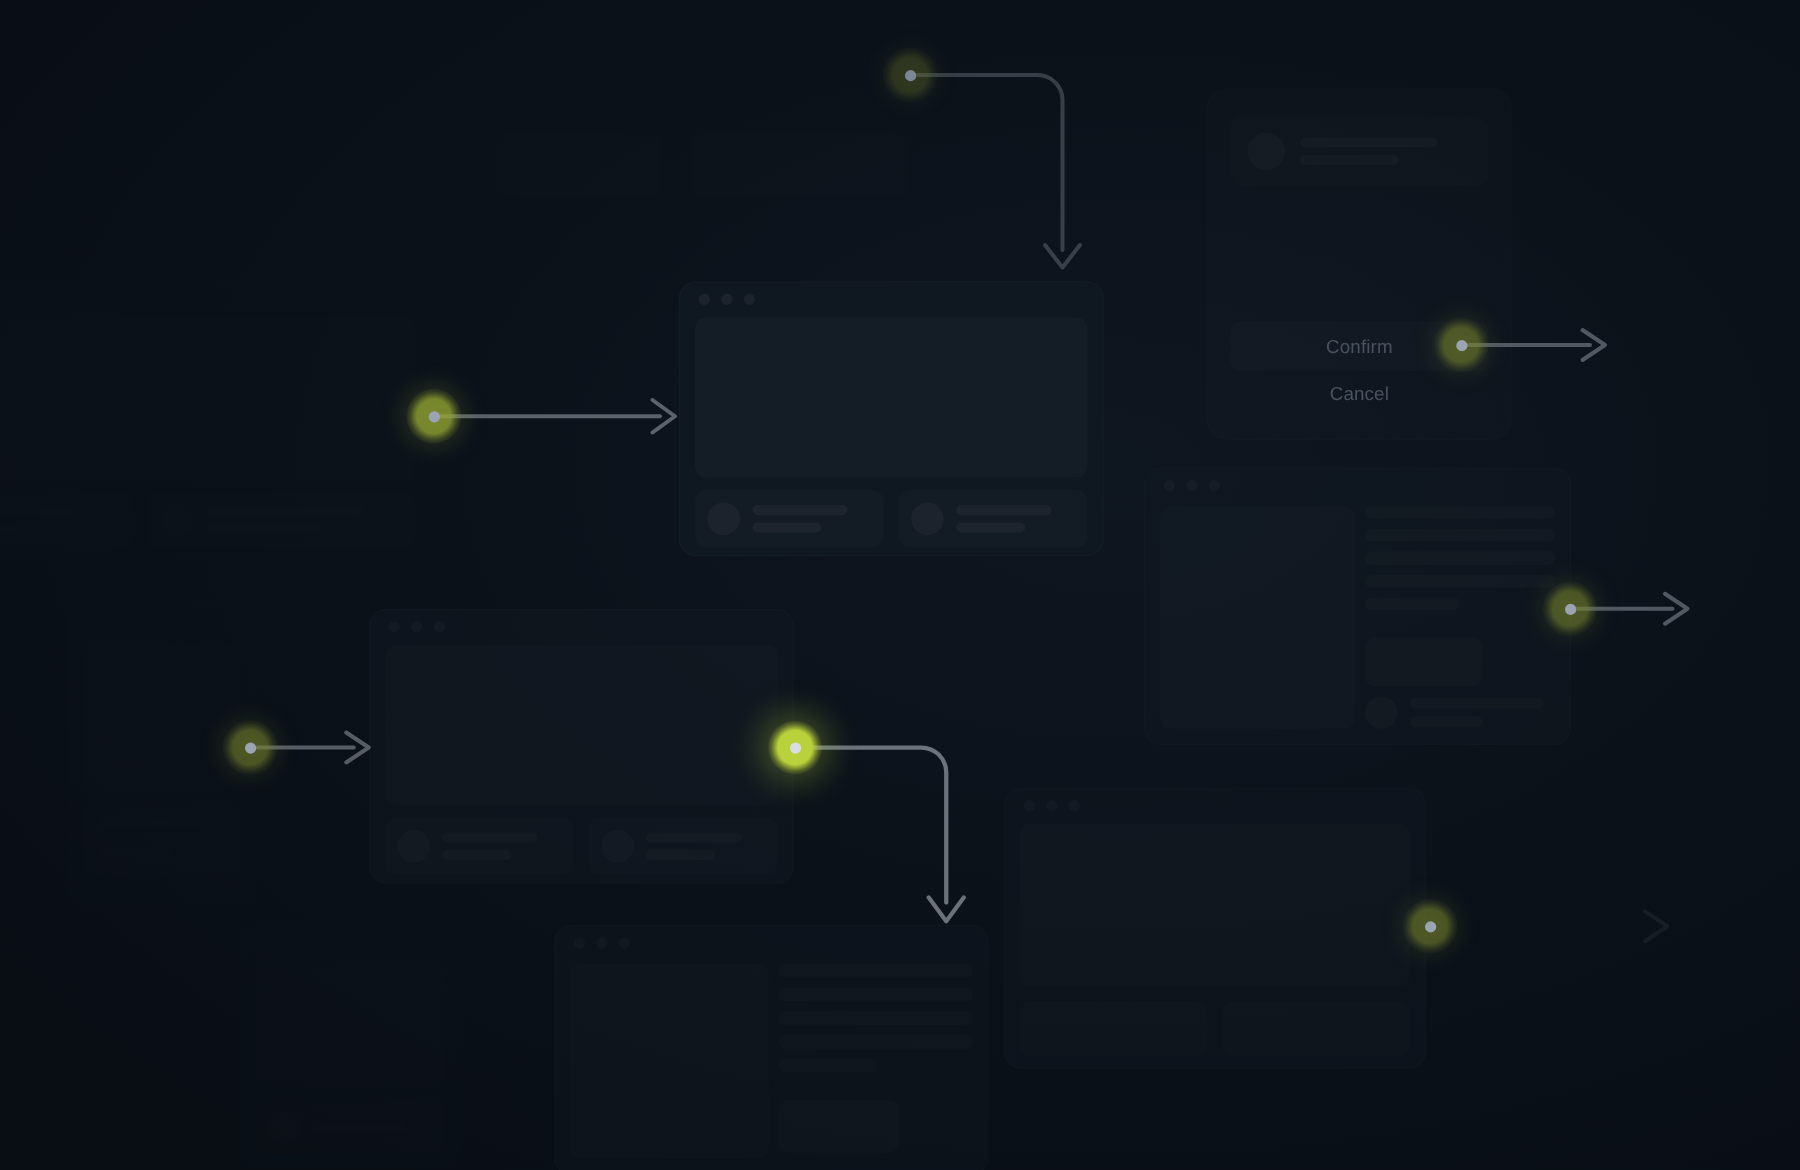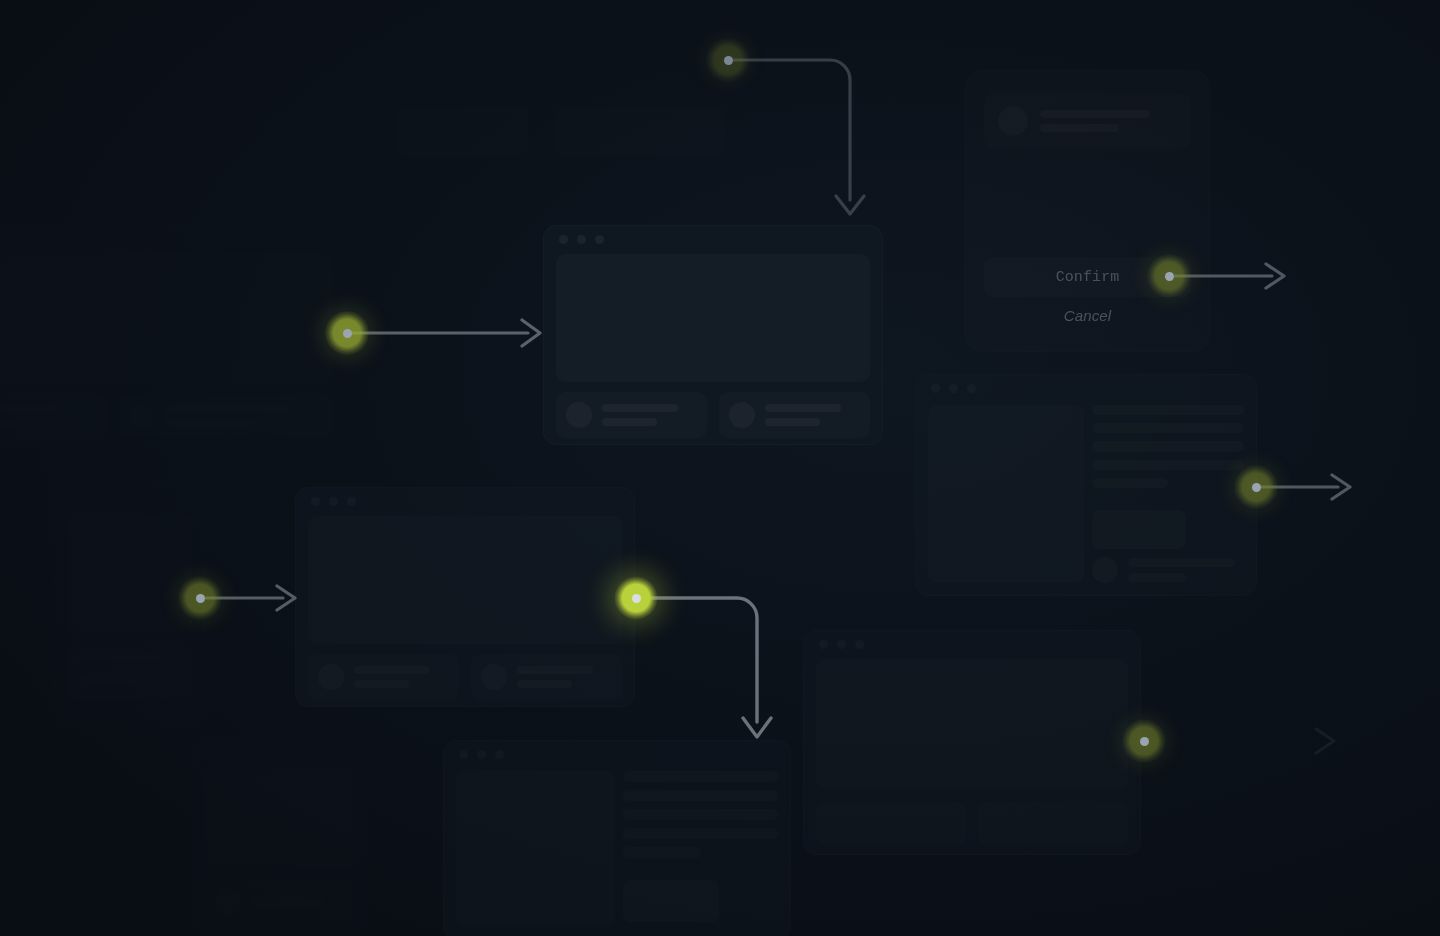--- a/index.html
+++ b/index.html
@@ -183,24 +183,24 @@
   </div>
 
   <div class="dialog ghost" style="left:965px; top:70px; width:245px; height:282px; opacity:0.62;">
     <div class="dlg-head">
       <span class="ava"></span>
       <span class="lines">
         <span class="ln m"></span>
         <span class="ln s"></span>
       </span>
     </div>
-    <div class="dlg-btn primary" style="top:186px;font-family:Liberation Mono, monospace;">
+    <div class="dlg-btn primary" style="top:186px;">
       <span>Confirm</span>
     </div>
-    <div class="dlg-btn" style="top:224px;font-style:italic;">
+    <div class="dlg-btn" style="top:224px;">
       <span>Cancel</span>
     </div>
   </div>
 
   <div class="win" style="left:543px; top:225px; width:340px; height:220px; background:#0f1720;">
     <div class="bar">
       <span class="dot"></span>
       <span class="dot"></span>
       <span class="dot"></span>
     </div>

